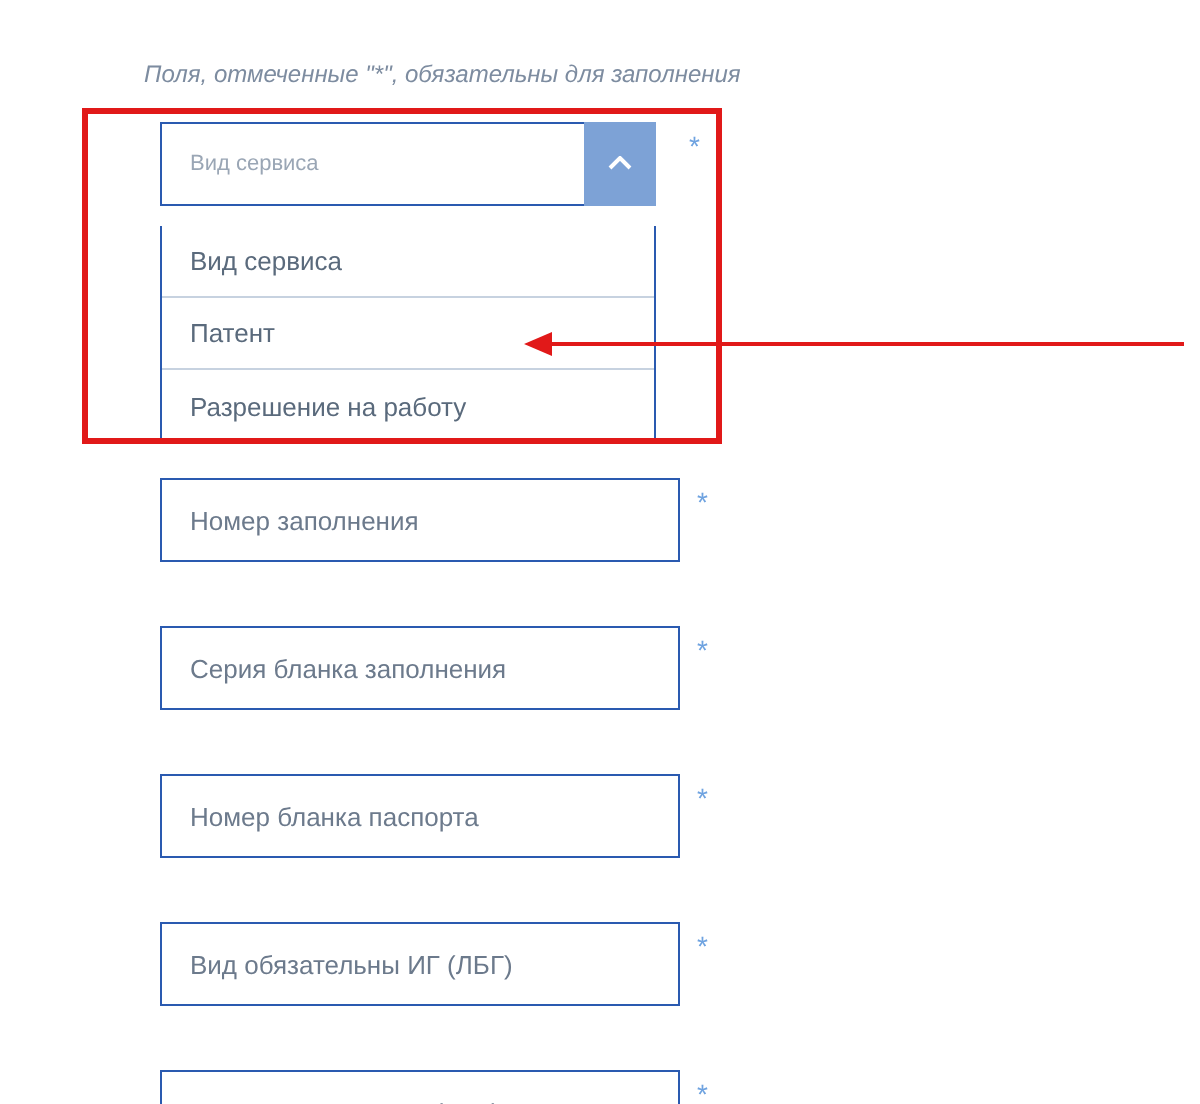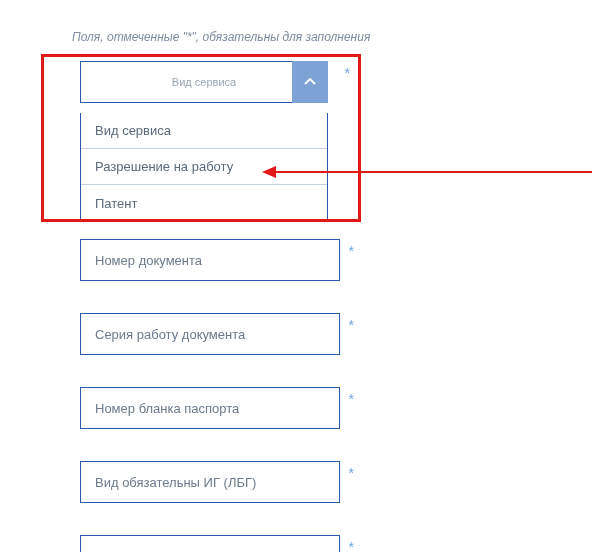--- a/index.html
+++ b/index.html
@@ -41,21 +41,20 @@
     color: #6fa3e0;
     font-size: 14px;
   }
   
   .dropdown-wrap {
     position: absolute;
     left: 80px;
     top: 61px;
     width: 248px;
     z-index: 5;
-    text-align: center;
   }
   .dropdown-head {
     border: 1px solid #2a5ab0;
     height: 42px;
     display: flex;
     align-items: center;
     background: #fff;
     position: relative;
   }
   .dropdown-head-label {
@@ -125,36 +124,36 @@
   <div class="dropdown-head">
     <div class="dropdown-head-label">Вид сервиса</div>
     <div class="dropdown-chevron">
       <svg width="12" height="8" viewBox="0 0 12 8">
           <path d="M1 6 L6 1 L11 6" stroke="#fff" stroke-width="2" fill="none"></path>
         </svg>
     </div>
   </div>
   <div class="dropdown-list">
     <div class="dropdown-option">Вид сервиса</div>
+    <div class="dropdown-option">Патент</div>
     <div class="dropdown-option">Разрешение на работу</div>
-    <div class="dropdown-option">Патент</div>
   </div>
   <span class="required-mark" style="top:4px;right:-22px">*</span>
 </div>
 
 <div class="field-row" style="top:239px">
   <div class="field">
-      <span>Номер документа</span>
+      <span>Номер заполнения</span>
     </div>
   <span class="required-mark">*</span>
 </div>
 
 <div class="field-row" style="top:313px">
   <div class="field">
-      <span>Серия работу документа</span>
+      <span>Серия бланка заполнения</span>
     </div>
   <span class="required-mark">*</span>
 </div>
 
 <div class="field-row" style="top:387px">
   <div class="field">
       <span>Номер бланка паспорта</span>
     </div>
   <span class="required-mark">*</span>
 </div>

